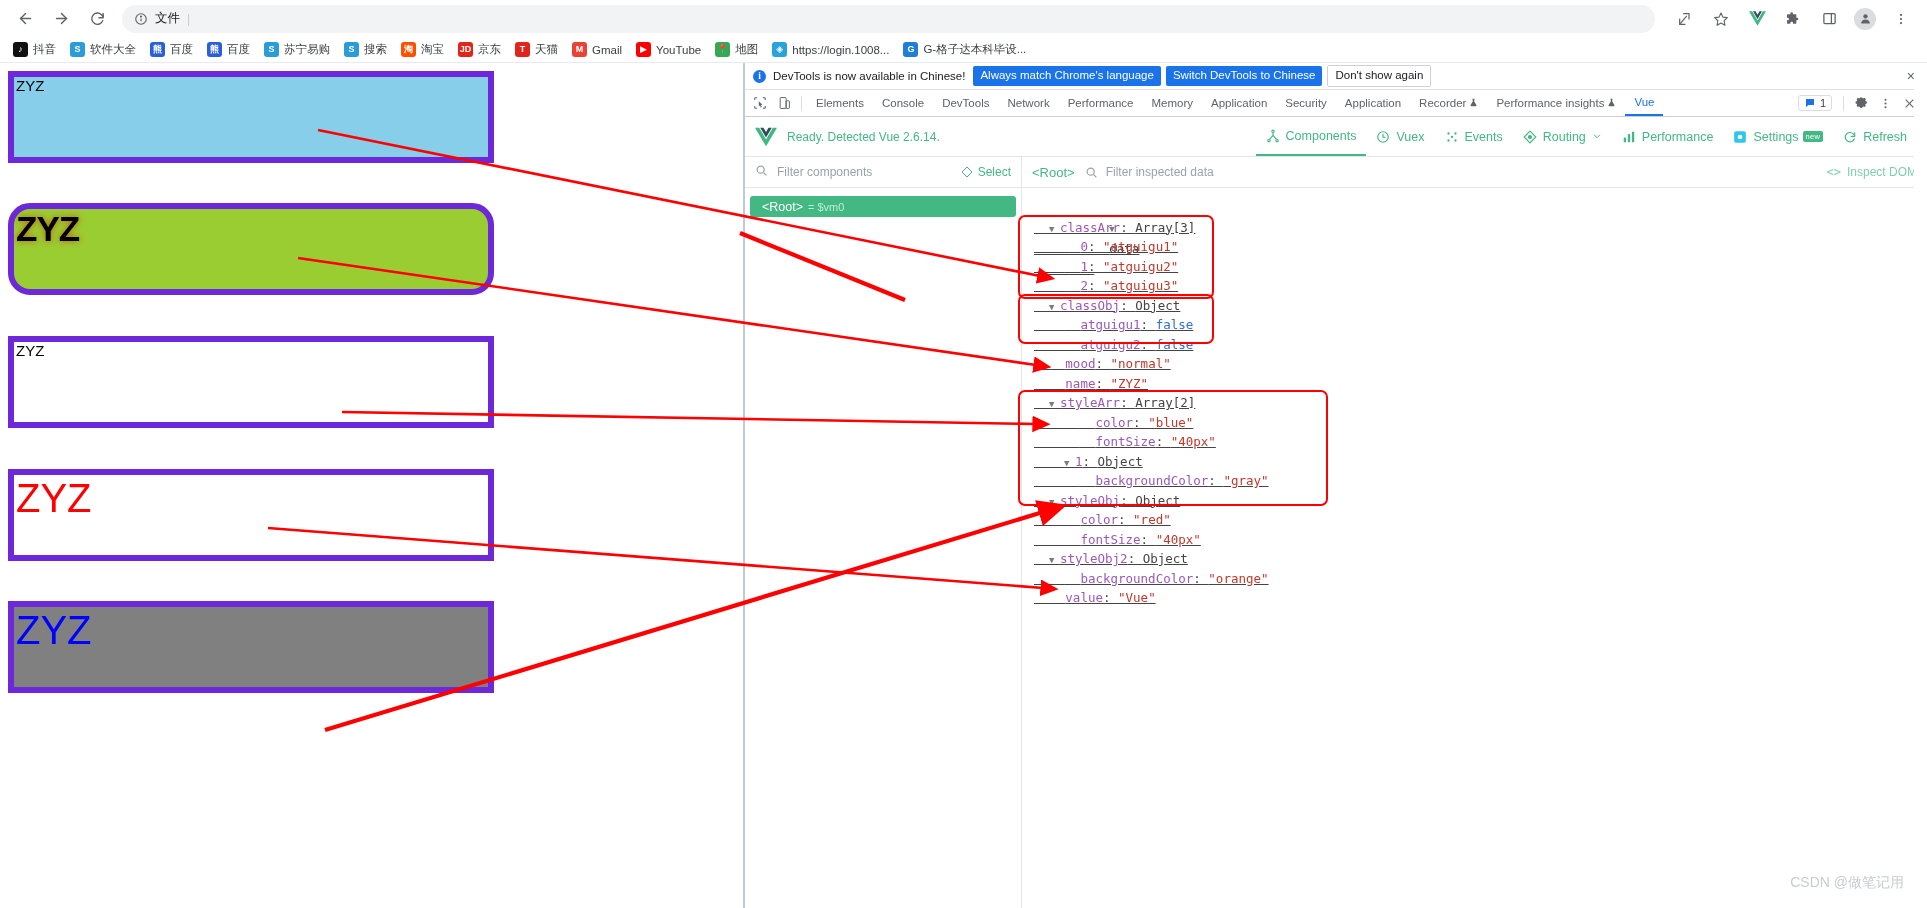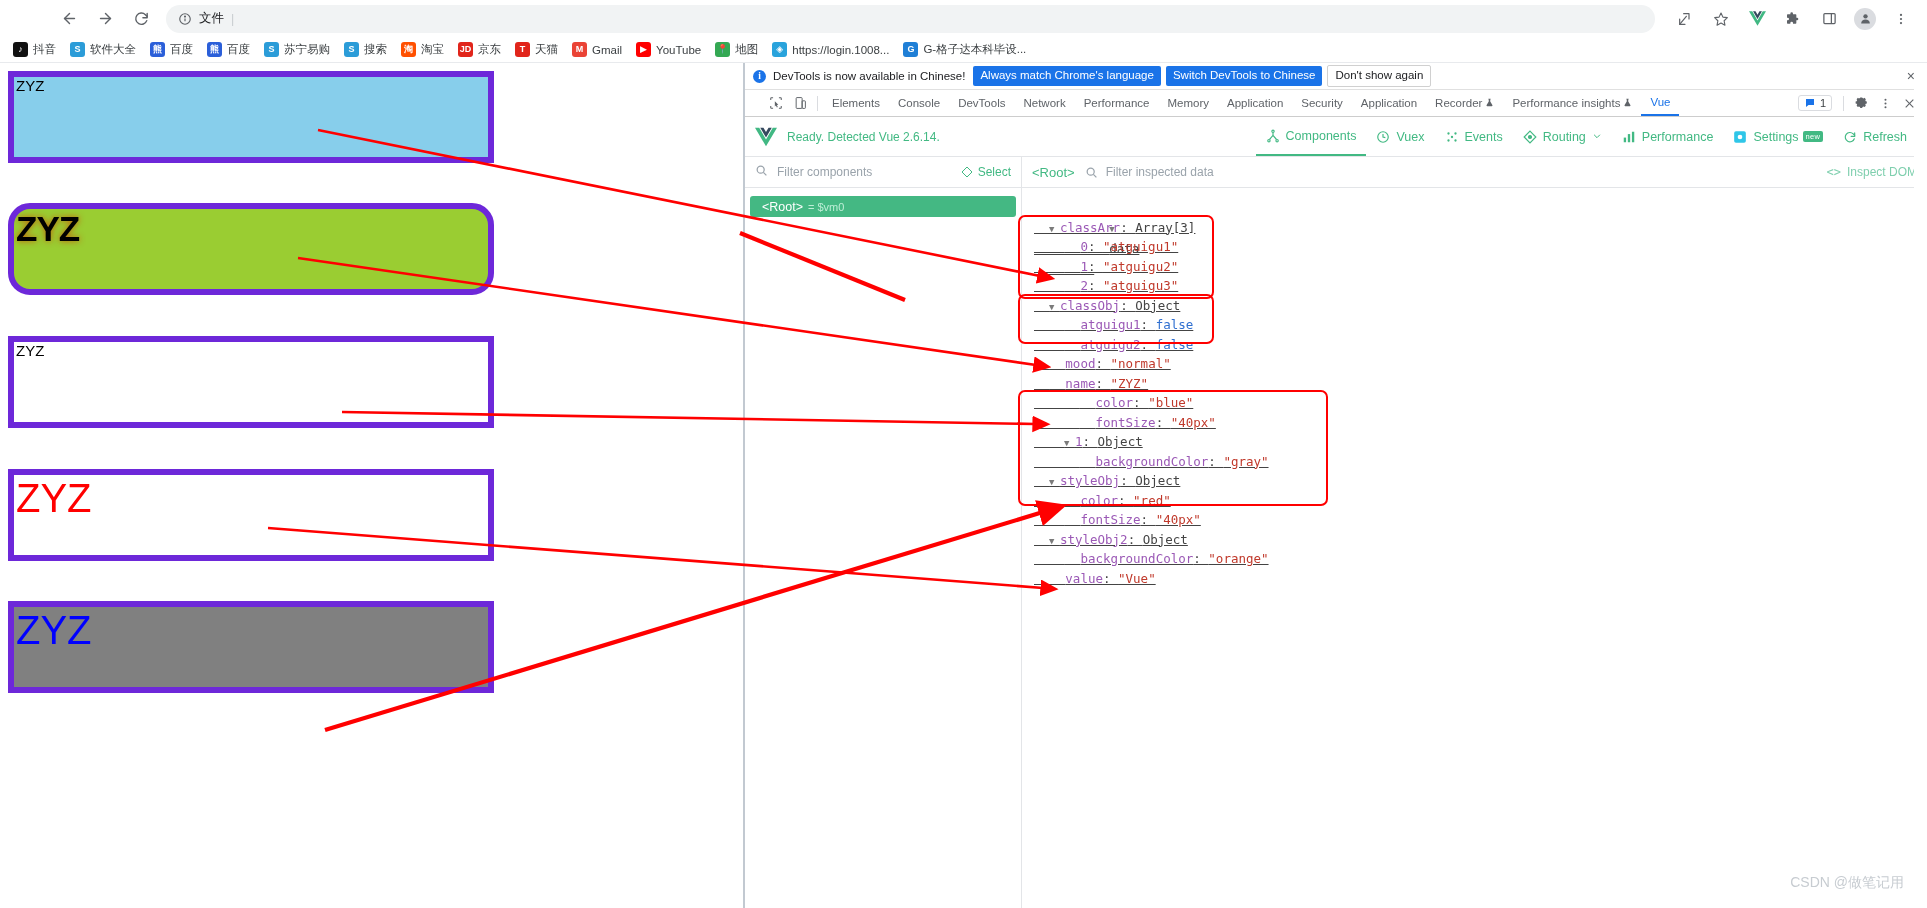--- a/index.html
+++ b/index.html
@@ -7,21 +7,21 @@
     width: 1927px; height: 908px;
     font-family: "Liberation Sans", "DejaVu Sans", sans-serif;
     background: #ffffff;
     overflow: hidden;
   }
   #root { position: relative; width: 1927px; height: 908px; }
 
   
   .browser-toolbar {
     position: absolute; top: 0; left: 0; width: 1927px; height: 37px;
-    background: #ffffff; display: flex; align-items: center; padding-left: 44px;
+    background: #ffffff; display: flex; align-items: center;
   }
   .nav-btn {
     width: 30px; height: 30px; margin-left: 6px;
     display: flex; align-items: center; justify-content: center;
     color: #5f6368; font-size: 17px; border-radius: 50%;
     flex: 0 0 auto;
   }
   .nav-btn.first { margin-left: 10px; }
   .nav-btn svg { display: block; }
   .omnibox {
@@ -122,21 +122,21 @@
     line-height: 1.2;
   }
   .notice-close {
     margin-left: auto; color: #5f6368; font-size: 14px; padding: 0 4px;
     cursor: pointer;
   }
 
   .dt-tabs {
     height: 27px; display: flex; align-items: center;
     border-bottom: 1px solid #cdcdcd; background: #fff;
-    font-size: 11.5px; color: #5f6368; padding-left: 19px;
+    font-size: 11.5px; color: #5f6368; padding-left: 3px;
   }
   .dt-tool-ico {
     width: 24px; height: 24px; display: flex; align-items: center;
     justify-content: center; color: #5f6368;
   }
   .dt-divider { width: 1px; height: 15px; background: #dadce0; margin: 0 5px; }
   .dt-tab {
     padding: 0 9px; height: 26px; display: flex; align-items: center;
     white-space: nowrap; cursor: pointer; color: #5f6368;
     font-size: 11.5px;
@@ -628,20 +628,21 @@
         <div id="data-rows">
             <div class="dline"><span>  </span><span class="arrow-t">▼ </span><span class="k-prop">classArr</span><span>: </span><span class="v-type">Array[3]</span></div>
             <div class="dline"><span>    </span><span class="arrow-t">   </span><span class="k-prop">0</span><span>: </span><span class="v-str">"atguigu1"</span></div>
             <div class="dline"><span>    </span><span class="arrow-t">   </span><span class="k-prop">1</span><span>: </span><span class="v-str">"atguigu2"</span></div>
             <div class="dline"><span>    </span><span class="arrow-t">   </span><span class="k-prop">2</span><span>: </span><span class="v-str">"atguigu3"</span></div>
             <div class="dline"><span>  </span><span class="arrow-t">▼ </span><span class="k-prop">classObj</span><span>: </span><span class="v-type">Object</span></div>
             <div class="dline"><span>    </span><span class="arrow-t">   </span><span class="k-prop">atguigu1</span><span>: </span><span class="v-bool">false</span></div>
             <div class="dline"><span>    </span><span class="arrow-t">   </span><span class="k-prop">atguigu2</span><span>: </span><span class="v-bool">false</span></div>
             <div class="dline"><span>  </span><span class="arrow-t">   </span><span class="k-prop">mood</span><span>: </span><span class="v-str">"normal"</span></div>
             <div class="dline"><span>  </span><span class="arrow-t">   </span><span class="k-prop">name</span><span>: </span><span class="v-str">"ZYZ"</span></div>
+            <div class="dline"><span>  </span><span class="arrow-t">▼ </span><span class="k-prop">styleArr</span><span>: </span><span class="v-type">Array[2]</span></div>
             <div class="dline"><span>      </span><span class="arrow-t">   </span><span class="k-prop">color</span><span>: </span><span class="v-str">"blue"</span></div>
             <div class="dline"><span>      </span><span class="arrow-t">   </span><span class="k-prop">fontSize</span><span>: </span><span class="v-str">"40px"</span></div>
             <div class="dline"><span>    </span><span class="arrow-t">▼ </span><span class="k-prop">1</span><span>: </span><span class="v-type">Object</span></div>
             <div class="dline"><span>      </span><span class="arrow-t">   </span><span class="k-prop">backgroundColor</span><span>: </span><span class="v-str">"gray"</span></div>
             <div class="dline"><span>  </span><span class="arrow-t">▼ </span><span class="k-prop">styleObj</span><span>: </span><span class="v-type">Object</span></div>
             <div class="dline"><span>    </span><span class="arrow-t">   </span><span class="k-prop">color</span><span>: </span><span class="v-str">"red"</span></div>
             <div class="dline"><span>    </span><span class="arrow-t">   </span><span class="k-prop">fontSize</span><span>: </span><span class="v-str">"40px"</span></div>
             <div class="dline"><span>  </span><span class="arrow-t">▼ </span><span class="k-prop">styleObj2</span><span>: </span><span class="v-type">Object</span></div>
             <div class="dline"><span>    </span><span class="arrow-t">   </span><span class="k-prop">backgroundColor</span><span>: </span><span class="v-str">"orange"</span></div>
             <div class="dline"><span>  </span><span class="arrow-t">   </span><span class="k-prop">value</span><span>: </span><span class="v-str">"Vue"</span></div>

